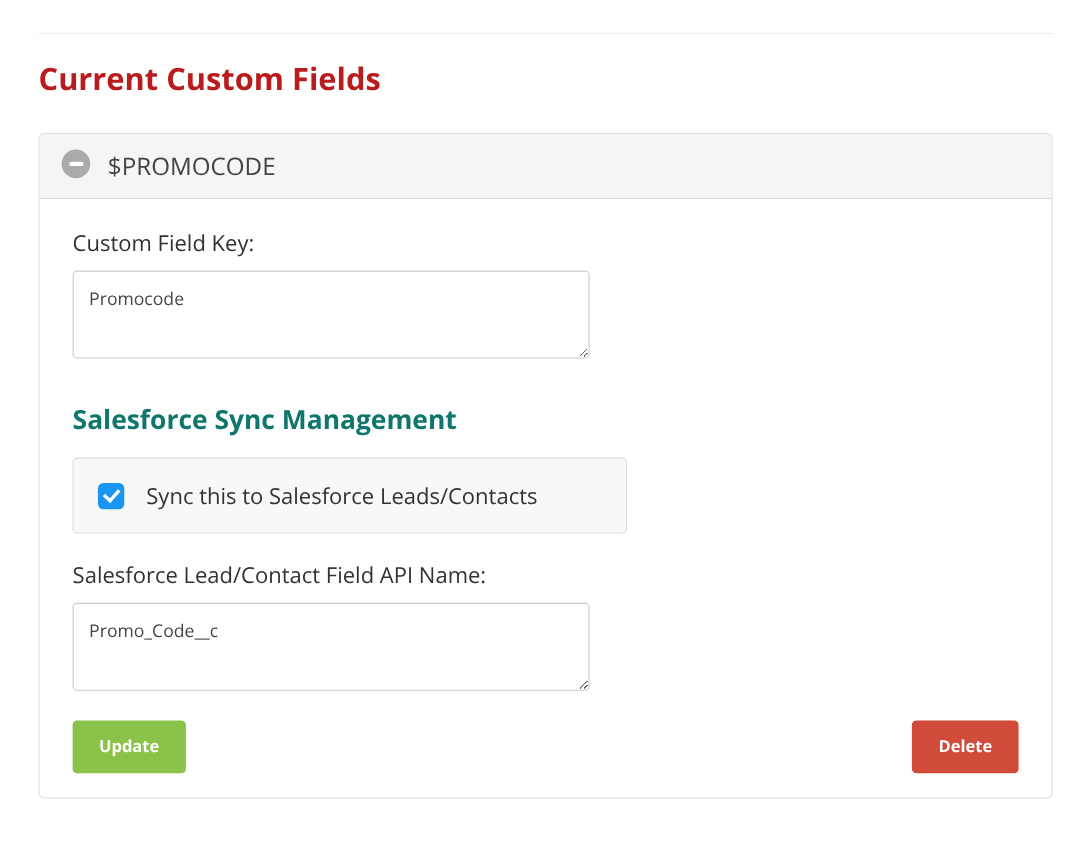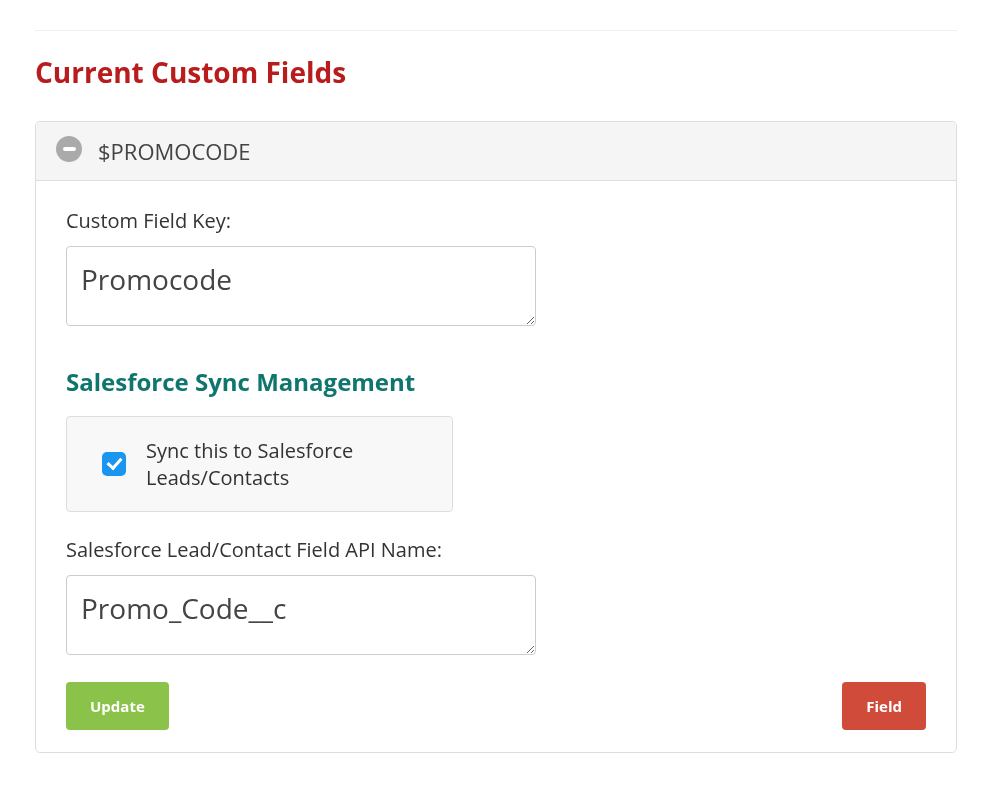--- a/index.html
+++ b/index.html
@@ -67,42 +67,42 @@
       color: #333;
       margin-bottom: 12px;
       display: block;
     }
     .text-input {
       width: 470px;
       max-width: 100%;
       border: 1px solid #ccc;
       border-radius: 4px;
       padding: 14px 14px;
-      font-size: 28px;
+      font-size: 16px;
       color: #444;
       resize: both;
       font-family: inherit;
       line-height: 1.3;
       height: 80px;
       overflow: hidden;
     }
     .section-title {
       font-size: 24px;
       font-weight: 700;
       color: #0f766e;
       margin-top: 34px;
       margin-bottom: 18px;
     }
     .sync-box {
-      width: 387px;
+      width: 504px;
       max-width: 100%;
       border: 1px solid #ddd;
       border-radius: 4px;
       background: #f8f8f8;
-      padding: 20px 35px;
+      padding: 20px 22px;
       display: flex;
       align-items: center;
       margin-bottom: 24px;
     }
     .checkbox {
       appearance: none;
       -webkit-appearance: none;
       width: 24px;
       height: 24px;
       border-radius: 5px;
@@ -172,17 +172,17 @@
     <div class="sync-box">
       <input type="checkbox" class="checkbox" checked="" style="">
       <span class="sync-text">Sync this to Salesforce Leads/Contacts</span>
     </div>
 
     <label class="field-label">Salesforce Lead/Contact Field API Name:</label>
     <textarea class="text-input" style="">Promo_Code__c</textarea>
 
     <div class="button-row">
       <button class="btn btn-update">Update</button>
-      <button class="btn btn-delete">Field</button>
+      <button class="btn btn-delete">Delete</button>
     </div>
 
   </div>
 </div>
 
 </body></html>

